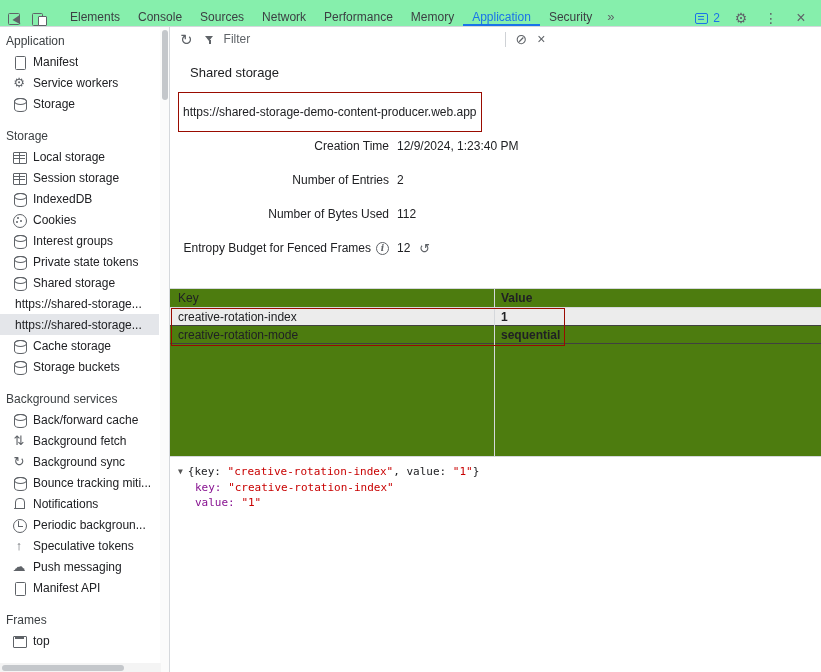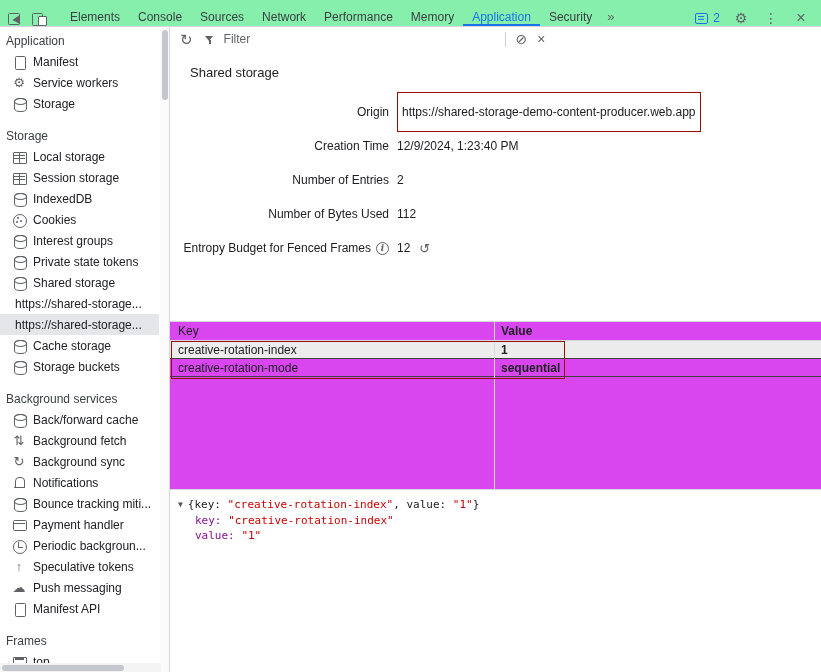--- a/index.html
+++ b/index.html
@@ -114,22 +114,22 @@
             text-align:right; color:#202124; }
   .fvalue { margin-left:8px; display:flex; align-items:center; gap:9px; }
   .redbox { border:1.5px solid #9a0b00; padding:12px 4px; }
   .i-info { width:13px; height:13px; border:1.1px solid #5f6368; border-radius:50%;
             display:inline-block; position:relative; flex:none; }
   .i-info::after { content:"i"; position:absolute; left:0; top:0; width:100%; text-align:center;
                    font:italic bold 9px "DejaVu Serif",serif; color:#5f6368; line-height:11px; }
   .reset-icn { color:#5f6368; font-size:13px; cursor:pointer; line-height:1; }
 
   
-  .tablegrid { margin-top:56px; height:168px; flex:none; position:relative;
-               border-top:1px solid #d5d8dc; background:#d946ef; }
+  .tablegrid { margin-top:23px; height:168px; flex:none; position:relative;
+               border-top:1px solid #d5d8dc; background:#4d7c0f; }
   .tg-col-divider { position:absolute; left:324px; top:0; bottom:0; width:1px; background:#d5d8dc; }
   .tg-head { height:19px; display:flex; align-items:center; border-bottom:1px solid #d5d8dc; }
   .c1 { width:324px; padding-left:8px; flex:none; overflow:hidden; }
   .c2 { padding-left:7px; overflow:hidden;font-weight:bold; }
   .tg-row { height:18px; display:flex; align-items:center; border-bottom:1px solid #404040; cursor:pointer; }
   .tg-row.sel { background:#ececec; }
   .tg-annotation { position:absolute; left:1px; top:19px; width:394px; height:38px;
                    border:1.6px solid #9a0b00; pointer-events:none; }
 
   
@@ -243,30 +243,26 @@
       </div>
       <div class="s-item">
         <span class="icn i-glyph">⇅</span>
         <span class="lbl">Background fetch</span>
       </div>
       <div class="s-item">
         <span class="icn i-glyph">↻</span>
         <span class="lbl">Background sync</span>
       </div>
       <div class="s-item">
+        <span class="icn i-db"></span>
+        <span class="lbl">Bounce tracking miti...</span>
+      </div>
+      <div class="s-item">
         <span class="icn i-bell"></span>
         <span class="lbl">Notifications</span>
-      </div>
-      <div class="s-item">
-        <span class="icn i-db"></span>
-        <span class="lbl">Bounce tracking miti...</span>
-      </div>
-      <div class="s-item">
-        <span class="icn i-card"></span>
-        <span class="lbl">Payment handler</span>
       </div>
       <div class="s-item">
         <span class="icn i-clock"></span>
         <span class="lbl">Periodic backgroun...</span>
       </div>
       <div class="s-item">
         <span class="icn i-glyph">↑</span>
         <span class="lbl">Speculative tokens</span>
       </div>
       <div class="s-item">
@@ -304,21 +300,20 @@
         <span class="tool-icn">⊘</span>
         <span class="tool-icn close-x">×</span>
       </div>
 
       <div class="panel-body">
 
         <div class="ptitle">Shared storage</div>
 
         <div class="fields">
           <div class="frow">
-            <span class="flabel">Origin</span>
             <span class="fvalue">
                 <span class="redbox">https://shared-storage-demo-content-producer.web.app</span>
               </span>
           </div>
           <div class="frow">
             <span class="flabel">Creation Time</span>
             <span class="fvalue">12/9/2024, 1:23:40 PM</span>
           </div>
           <div class="frow">
             <span class="flabel">Number of Entries</span>

